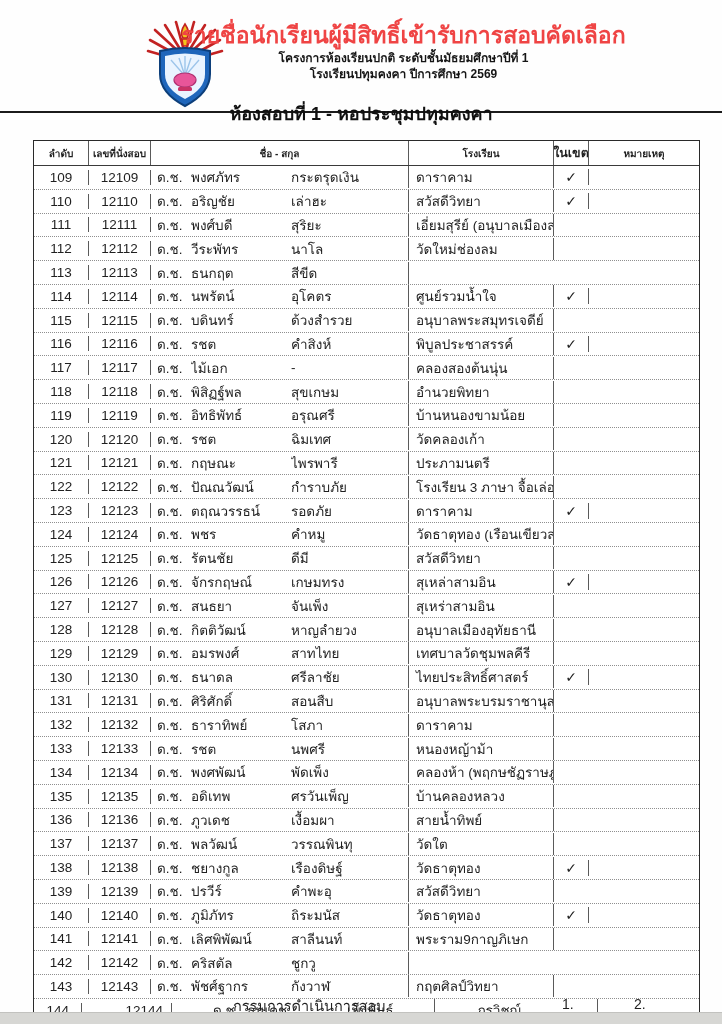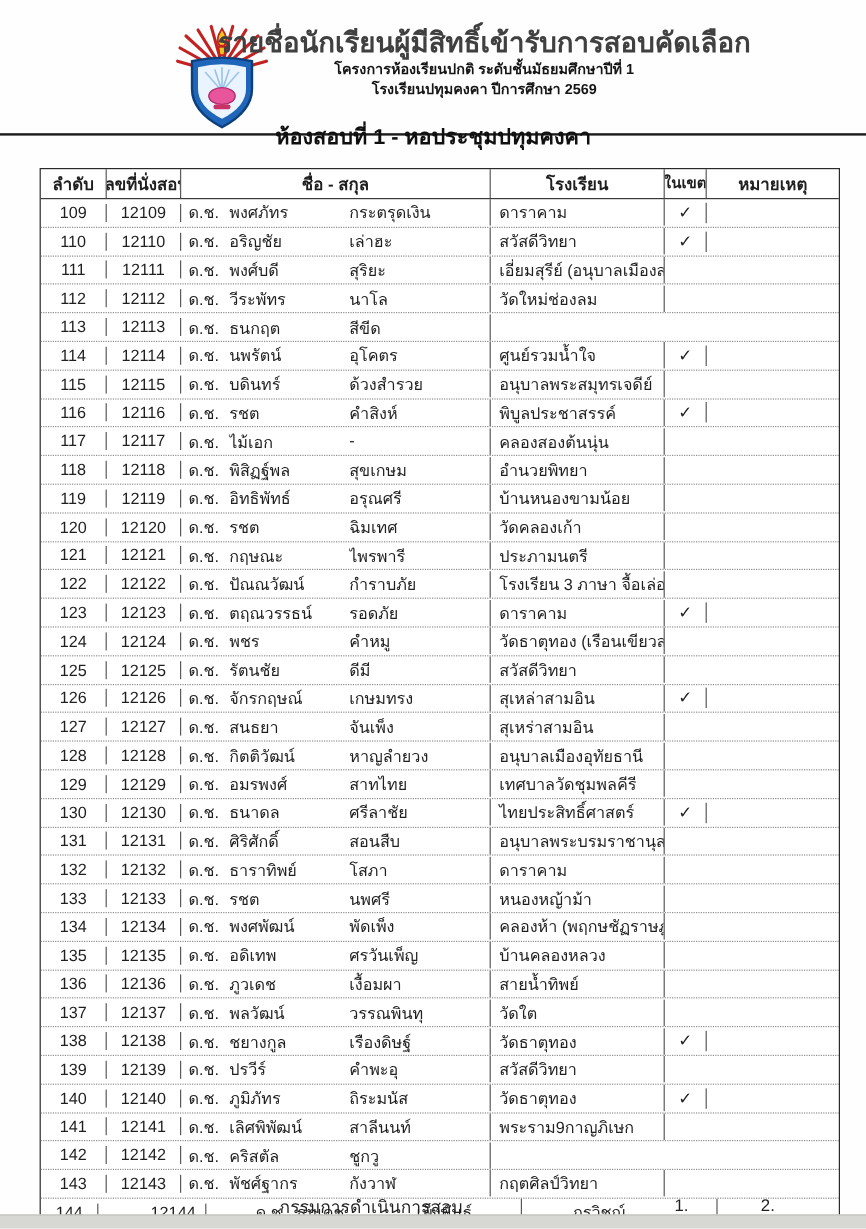--- a/index.html
+++ b/index.html
@@ -13,21 +13,21 @@
   
   .logo{position:absolute;left:143px;top:18px;width:84px;height:94px;}
   .rays{stroke:var(--rays-red);stroke-width:2.6;stroke-linecap:round;fill:none;}
   .flame{fill:var(--flame-yellow);stroke:var(--rays-red);stroke-width:1.6;}
   .shield-outer{fill:var(--shield-blue);stroke:#0d3f7a;stroke-width:2;}
   .shield-inner{fill:#eaf4ff;}
   .inner-ray{stroke:#9cc4ea;stroke-width:1.4;}
   .lotus{fill:var(--lotus-pink);stroke:#b03070;stroke-width:1.2;}
   .lotus-base{fill:#c93267;}
   .head-text{position:absolute;left:85px;top:22px;width:637px;text-align:center;}
-  .title{font-size:23px;font-weight:700;color:#404040;line-height:1.2;}
+  .title{font-size:23px;font-weight:700;color:#ef4444;line-height:1.2;}
   .sub{font-size:12px;font-weight:600;color:#151515;line-height:1.35;}
   .rule{position:absolute;left:0;top:111px;width:722px;height:2px;background:#1b1b1b;}
   .room{position:absolute;left:0;top:99px;width:722px;text-align:center;
         font-size:18px;font-weight:700;color:#101010;}
   
   .table{
     position:absolute;left:33px;top:140px;width:667px;
     border:1.6px solid #2a2a2a;box-sizing:border-box;background:#fff;
   }
   .thead,.trow{display:flex;align-items:stretch;}
@@ -39,21 +39,21 @@
     display:flex;align-items:center;overflow:hidden;white-space:nowrap;
     font-size:13.5px;
   }
   .cell:last-child{border-right:none;}
   .c-no{width:55px;justify-content:center;}
   .c-seat{width:62px;justify-content:center;}
   .c-name{width:258px;padding-left:6px;}
   .c-school{width:145px;padding-left:7px;}
   .c-zone{width:35px;justify-content:center;}
   .c-note{flex:1;}
-  .thead .cell{font-size:14px;font-weight:600;justify-content:center;padding-left:0;}
+  .thead .cell{font-size:10px;font-weight:600;justify-content:center;padding-left:0;}
   .thead .h-zone{font-size:12.5px;}
   .prefix{display:inline-block;width:34px;flex:none;}
   .fname{display:inline-block;width:100px;flex:none;overflow:hidden;white-space:nowrap;}
   .lname{flex:1;overflow:hidden;white-space:nowrap;}
   .check{font-size:14px;font-weight:700;color:#222;}
   
   .footer{position:absolute;left:0;top:994px;width:722px;height:22px;font-size:14.5px;}
   .committee{position:absolute;left:233px;top:0;text-align:center;}
   .sig1{position:absolute;left:562px;top:2px;font-size:14px;}
   .sig2{position:absolute;left:634px;top:2px;font-size:14px;}

